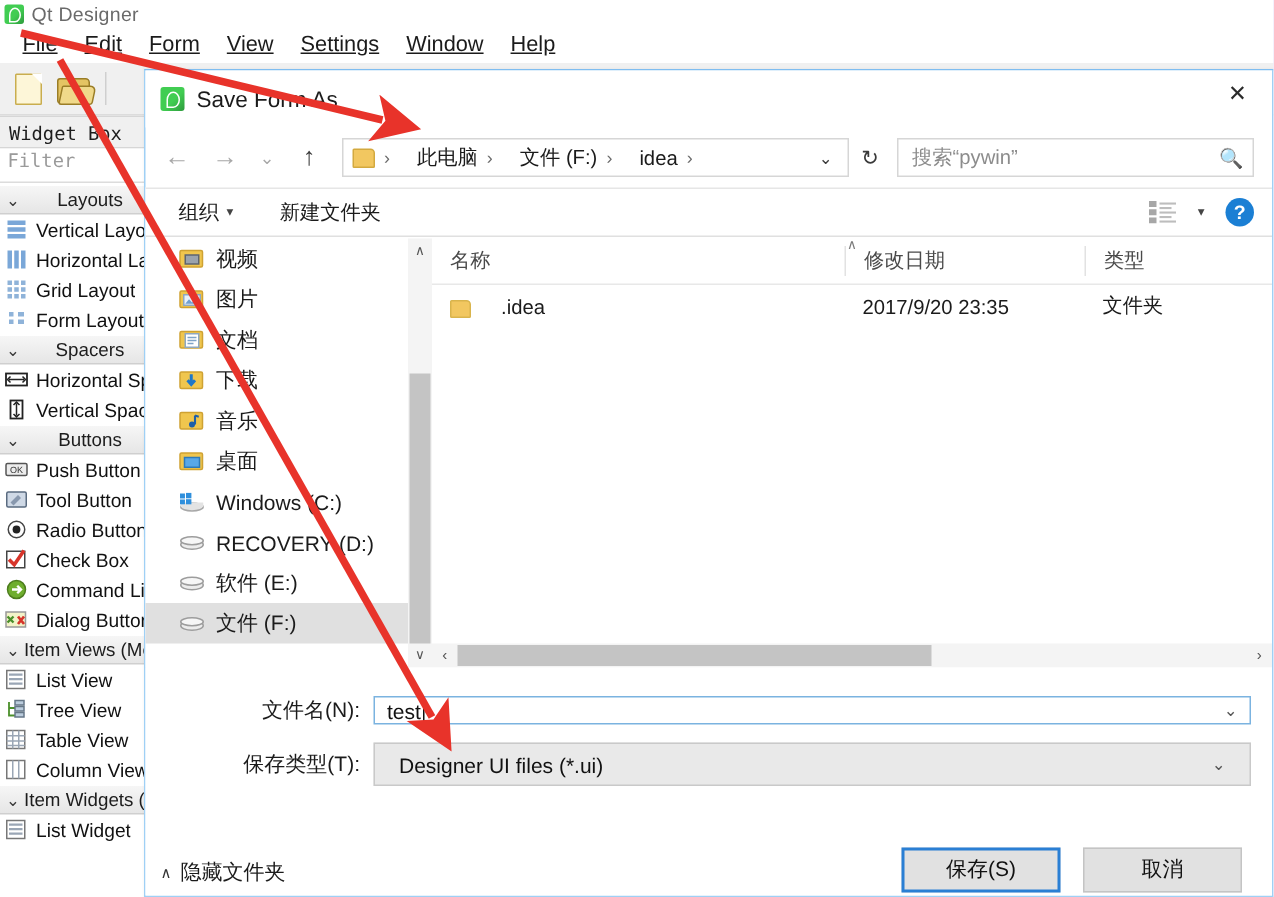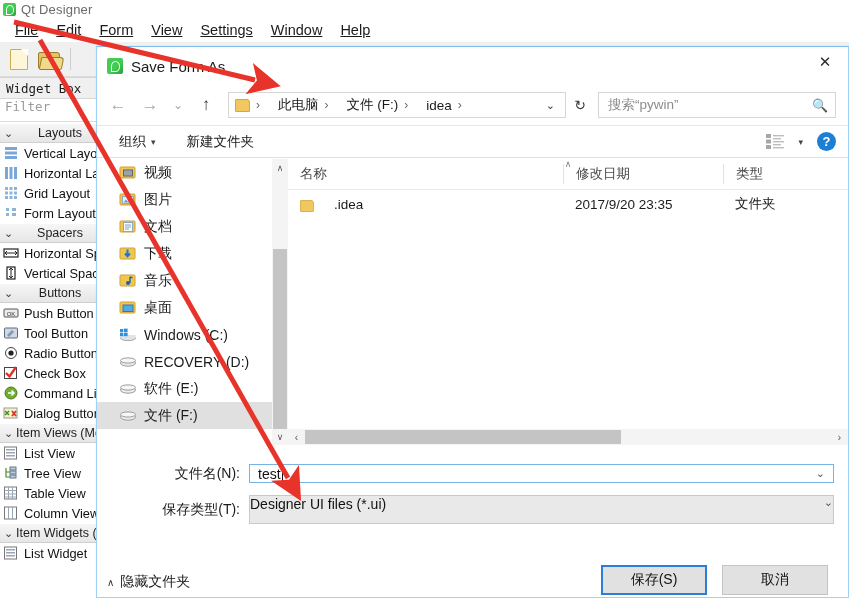--- a/index.html
+++ b/index.html
@@ -206,21 +206,21 @@
   .form-label { width: 152px; text-align: right; padding-right: 9px; font-size: 14px; color: #1b1b1b; }
   .fname-input {
     flex: 1; height: 19px; border: 1px solid #7bb3e0; background: #ffffff;
     display: flex; align-items: center; padding: 0 8px; position: relative;
   }
   .fname-input .val { font-size: 14px; color: #111; }
   .caretbar { display: inline-block; width: 1px; height: 16px; background: #111; margin-left: 1px; }
   .fname-input .dd { margin-left: auto; font-size: 11px; color: #555; }
   .ftype-input {
     flex: 1; height: 29px; border: 1px solid #c9c9c9; background: #e9e9e9;
-    display: flex; align-items: flex-start; padding: 0 0;
+    display: flex; align-items: center; padding: 0 16px;
   }
   .ftype-input .val { font-size: 14px; color: #111; }
   .ftype-input .dd { margin-left: auto; font-size: 11px; color: #555; }
 
   .dlg-footer { position: absolute; left: 0; right: 0; bottom: 0; height: 48px; background: #ffffff; }
   .hide-folders {
     position: absolute; left: 10px; bottom: 6px; font-size: 14px; color: #1b1b1b;
     display: flex; align-items: center; gap: 6px;
   }
   .hide-folders .chev { font-size: 10px; color: #333; }

